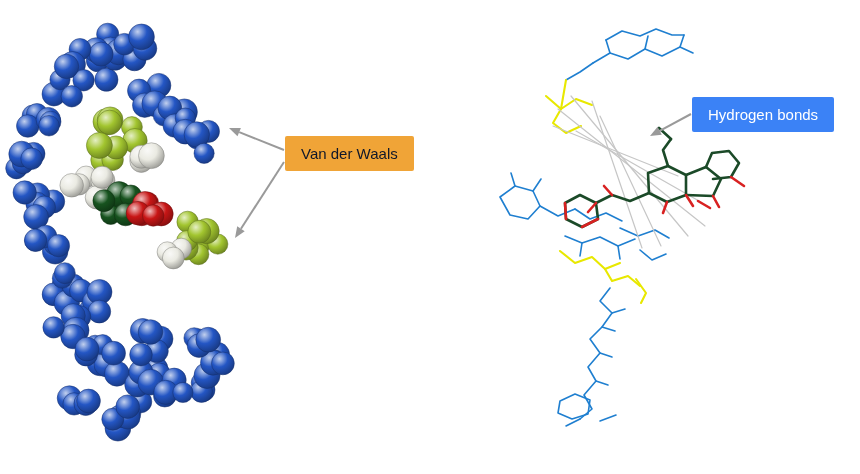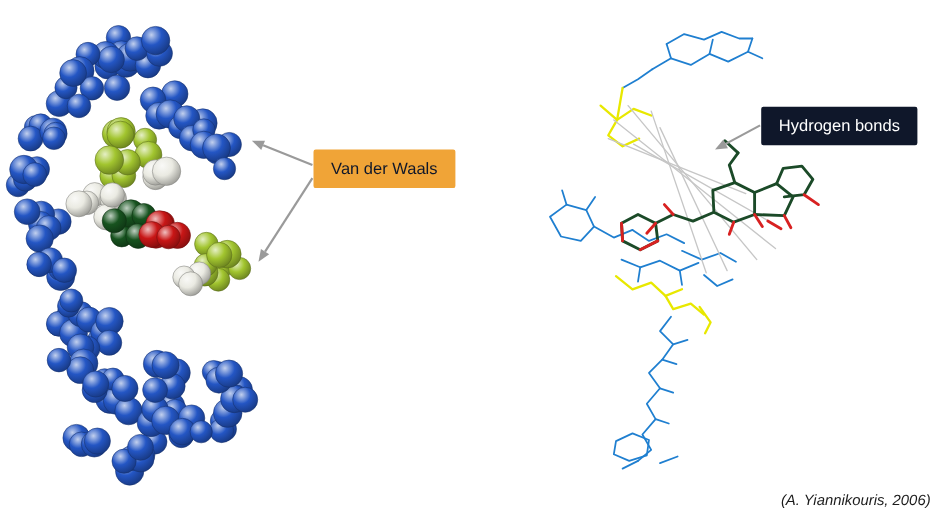--- a/index.html
+++ b/index.html
@@ -264,15 +264,14 @@
     <g id="arrows">
         <line x1="284" y1="150" x2="239.21324359973786" y2="132.08529743989513" stroke="#9A9A9A" stroke-width="2"></line>
         <polygon points="229,128 240.9,127.9 237.5,136.3" fill="#9A9A9A"></polygon>
         <line x1="284" y1="162" x2="240.9606245379143" y2="228.7549496962962" stroke="#9A9A9A" stroke-width="2"></line>
         <polygon points="235,238 237.2,226.3 244.7,231.2" fill="#9A9A9A"></polygon>
         <line x1="691" y1="114" x2="659.6927629486993" y2="130.79900524703945" stroke="#9A9A9A" stroke-width="2"></line>
         <polygon points="650,136 657.6,126.8 661.8,134.8" fill="#9A9A9A"></polygon>
       </g>
   </svg>
   <div class="label-box" id="vdw-label" style="background: rgb(240, 164, 55); color: #0f172a;">Van der Waals</div>
-  <div class="label-box" id="hb-label" style="background: #0f172a; color: rgb(255, 255, 255);">Hydrogen bonds</div>
-  <div class="citation">(A. Yiannikouris, 2006)</div>
+  <div class="label-box" id="hb-label" style="background: #3b82f6; color: rgb(255, 255, 255);">Hydrogen bonds</div>
 </div>
 
 </body></html>

